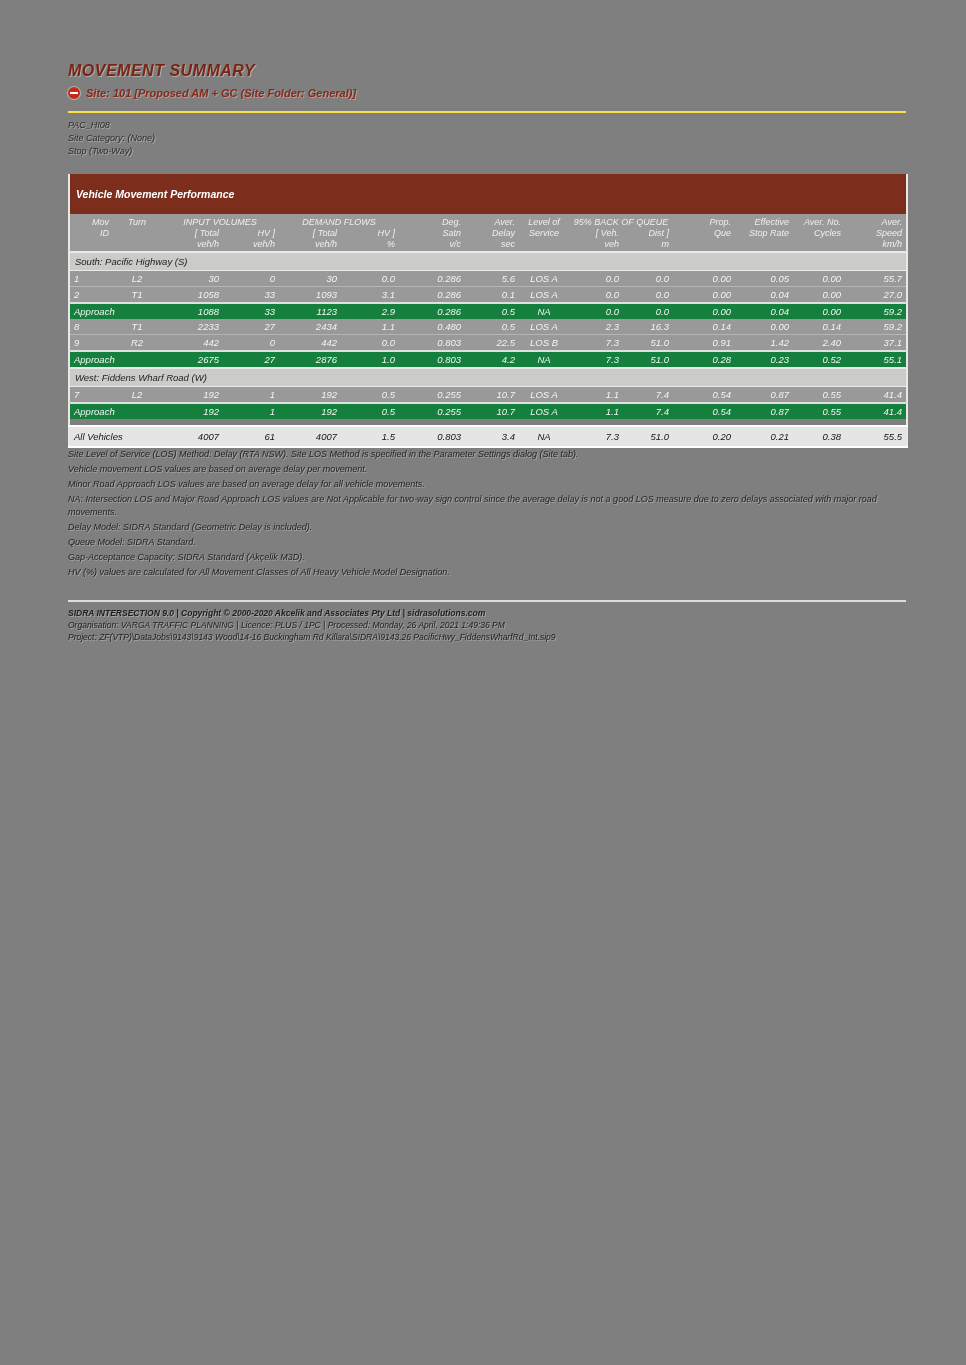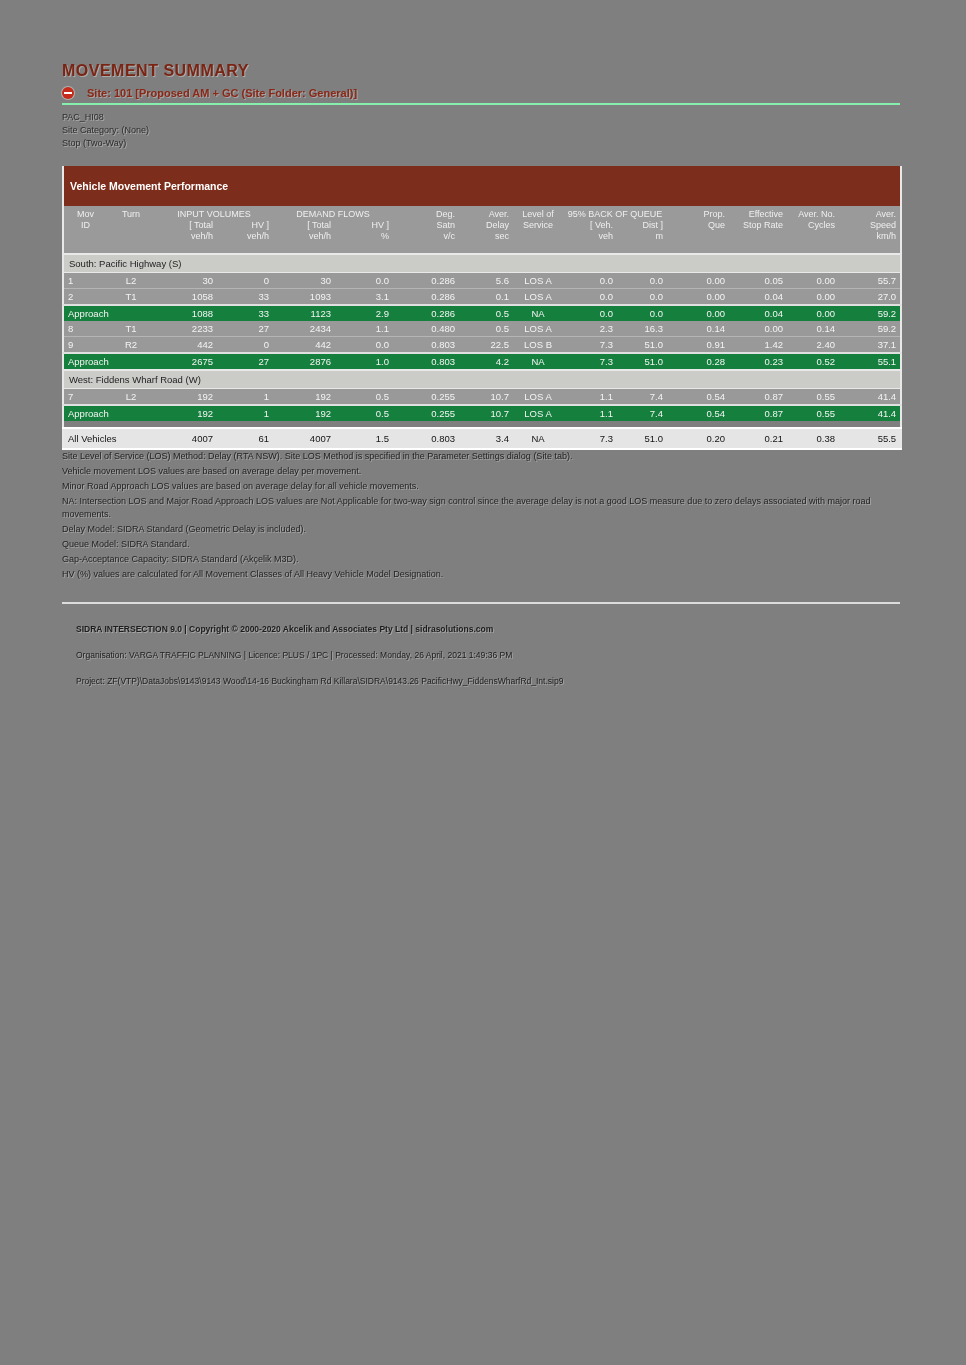--- a/index.html
+++ b/index.html
@@ -2,29 +2,29 @@
 <html><head>
 <meta charset="utf-8">
 <style>
   html,body{margin:0;padding:0;}
   body{
     width:966px;height:1365px;position:relative;overflow:hidden;
     background:#7f7f7f;
     font-family:"Liberation Sans", sans-serif;
     -webkit-font-smoothing:antialiased;
   }
-  .content{position:absolute;left:62px;top:62px;width:838px;}
+  .content{position:absolute;left:68px;top:62px;width:838px;font-style:italic;}
 
   .page-title{
     color:#7a2414;font-size:16px;font-weight:bold;letter-spacing:.5px;
     text-shadow:1px 1px 0 rgba(255,255,255,.35);margin:0 0 7px 0;
   }
   .site-row{
-    display:flex;align-items:center;gap:13px;
-    padding-bottom:4px;border-bottom:2px solid #86efac;
+    display:flex;align-items:center;gap:6px;
+    padding-bottom:12px;border-bottom:2px solid #fde047;
   }
   .stop-icon{
     width:12px;height:12px;background:#c62a1a;border-radius:50%;
     position:relative;flex:0 0 auto;box-shadow:0 0 0 1px rgba(255,255,255,.4);
   }
   .stop-icon::after{
     content:"";position:absolute;left:2px;right:2px;top:5px;height:2px;background:#fff;
   }
   .site-text{
     color:#8a2717;font-size:11px;font-weight:bold;
@@ -40,22 +40,22 @@
   }
   .banner-cell{
     background:#7c2d1b;color:#ffffff;font-weight:bold;font-size:10.5px;
     padding:14px 6px;text-align:left;
   }
   thead th{
     background:#9a9a9a;color:#efefef;font-weight:normal;font-size:9px;
     line-height:11px;padding:0 4px;white-space:nowrap;
   }
   thead tr.hr1 th{padding-top:3px;}
-  thead tr.hr3 th{padding-bottom:11px;}
-  .al{text-align:center;} .ac{text-align:center;} .ar{text-align:right;}
+  thead tr.hr3 th{padding-bottom:1px;}
+  .al{text-align:right;} .ac{text-align:center;} .ar{text-align:right;}
 
   tbody td{font-size:9.5px;padding:2px 4px;white-space:nowrap;}
   tr.section-row td{
     background:#cbcbc8;color:#1e1e1e;border-top:2px solid #e9e9e9;
     border-bottom:1px solid #e9e9e9;padding:3px 5px;font-size:9.5px;
   }
   tr.movement-row td{background:#999999;color:#f4f4f4;}
   tr.movement-row + tr.movement-row td{border-top:1px solid #b5b5b5;}
   tr.approach-row td{background:#15803d;color:#f4f4f4;border-top:2px solid #e0e0e0;}
   tr.spacer-row td{background:transparent;height:6px;padding:0;border:none;}
@@ -69,21 +69,21 @@
   .footnotes{font-size:9px;line-height:12.5px;color:#232323;
              text-shadow:1px 1px 0 rgba(255,255,255,.3);}
   .footnotes p{margin:0 0 2.5px 0;}
 
   .footer{
     margin-top:22px;border-top:2px solid #dcdcdc;padding-top:5px;
     font-size:8.5px;line-height:12px;color:#1d1d1d;
     text-shadow:1px 1px 0 rgba(255,255,255,.3);
   }
   .footer .l1{font-weight:bold;}
-  .footer div{margin:14px;}
+  .footer div{margin:0;}
 </style>
 </head>
 <body>
 
 <div class="content">
 
   <h1 class="page-title">MOVEMENT SUMMARY</h1>
 
   <div class="site-row">
     <span class="stop-icon"></span>

